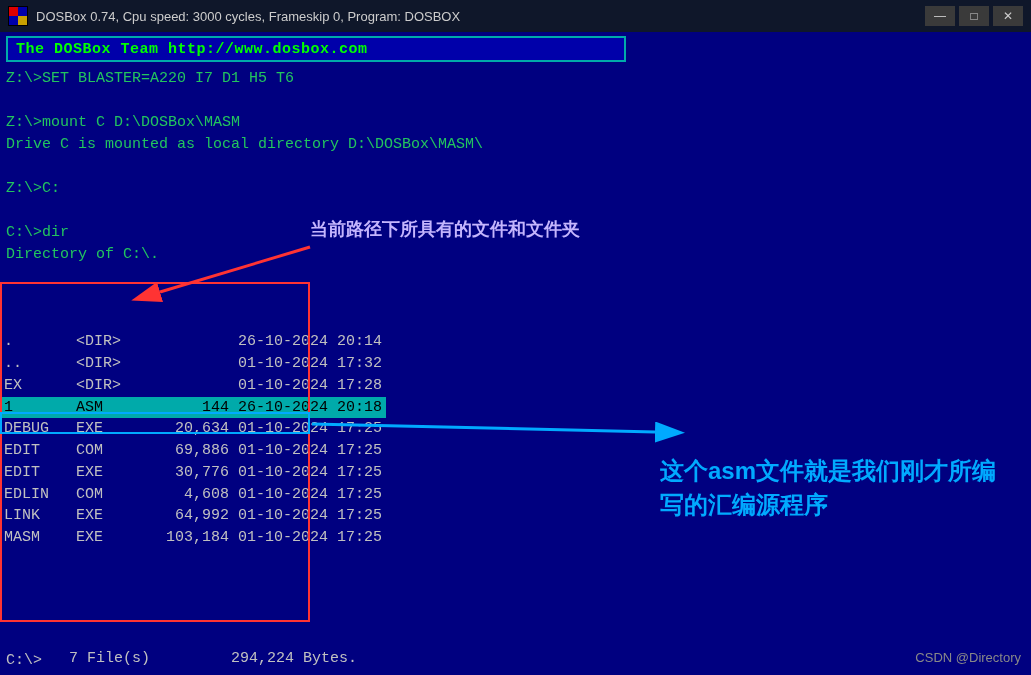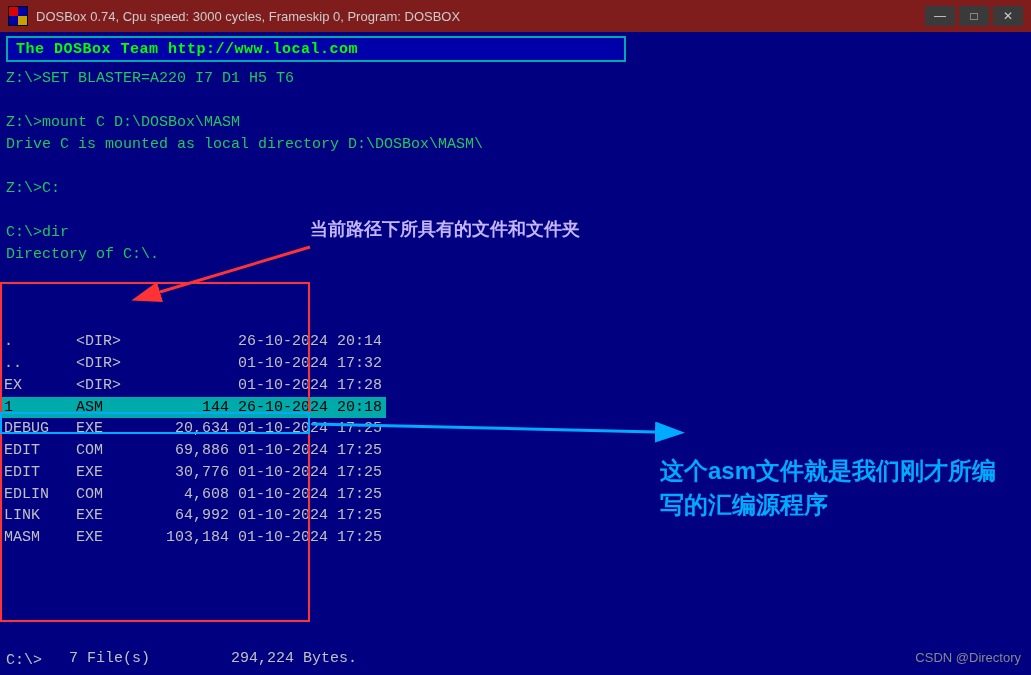--- a/index.html
+++ b/index.html
@@ -9,21 +9,21 @@
       background: #000;
       font-family: 'Courier New', Courier, monospace;
       overflow: hidden;
       position: relative;
     }
 
     
     #titlebar {
       width: 100%;
       height: 32px;
-      background: #7f1d1d;
+      background: #0f172a;
       display: flex;
       align-items: center;
       padding: 0 8px;
       gap: 8px;
     }
     #dos-icon {
       width: 20px;
       height: 20px;
       background: #c8a000;
       border: 1px solid #000;
@@ -206,21 +206,21 @@
   <div id="window-controls">
     <button class="win-btn">—</button>
     <button class="win-btn">□</button>
     <button class="win-btn" id="close-btn">✕</button>
   </div>
 </div>
 
 <div id="dosbox-main">
 
   <div id="top-banner">
-    <span>The DOSBox Team http://www.local.com</span>
+    <span>The DOSBox Team http://www.dosbox.com</span>
   </div>
 
   <div class="term term-block" id="line-blaster">Z:\&gt;SET BLASTER=A220 I7 D1 H5 T6</div>
   <div class="term term-block" id="line-drive">Drive C is mounted as local directory D:\DOSBox\MASM\</div>
   <div class="term term-block" id="line-mount">Z:\&gt;mount C D:\DOSBox\MASM</div>
   <div class="term term-block" id="line-zc">Z:\&gt;C:</div>
   <div class="term term-block" id="line-cdir">C:\&gt;dir</div>
   <div class="term term-block" id="line-dirof">Directory of C:\.</div>
 
   <div id="dir-table">

